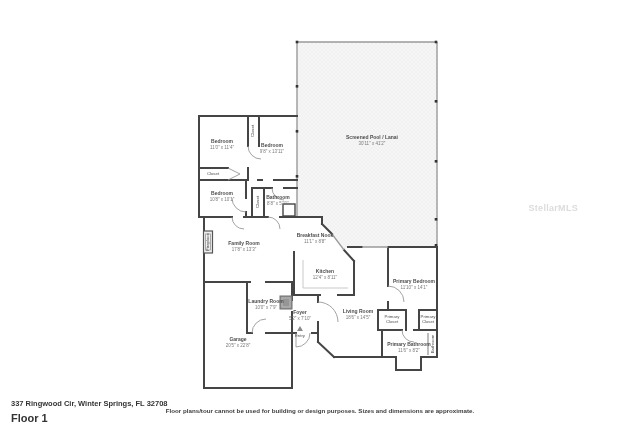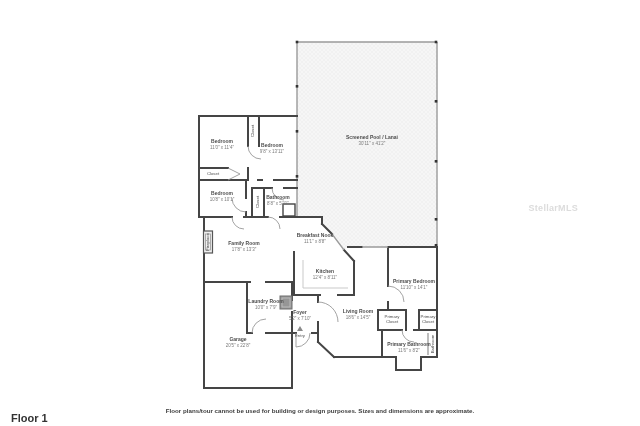--- a/index.html
+++ b/index.html
@@ -204,16 +204,17 @@
   <div class="lbl" style="left:409px;top:347px">
     <span class="nm">Primary Bathroom</span>
     <span class="dm">11'6" x 8'2"</span>
   </div>
   <div class="lbl small v" style="left:433px;top:344px">
     <span class="nm">Bathroom</span>
   </div>
 
   <div class="watermark">StellarMLS</div>
 
+  <div class="addr">337 Ringwood Cir, Winter Springs, FL 32708</div>
   <div class="floor">Floor 1</div>
   <div class="disclaimer">Floor plans/tour cannot be used for building or design purposes. Sizes and dimensions are approximate.</div>
 
 </div>
 
 </body></html>

